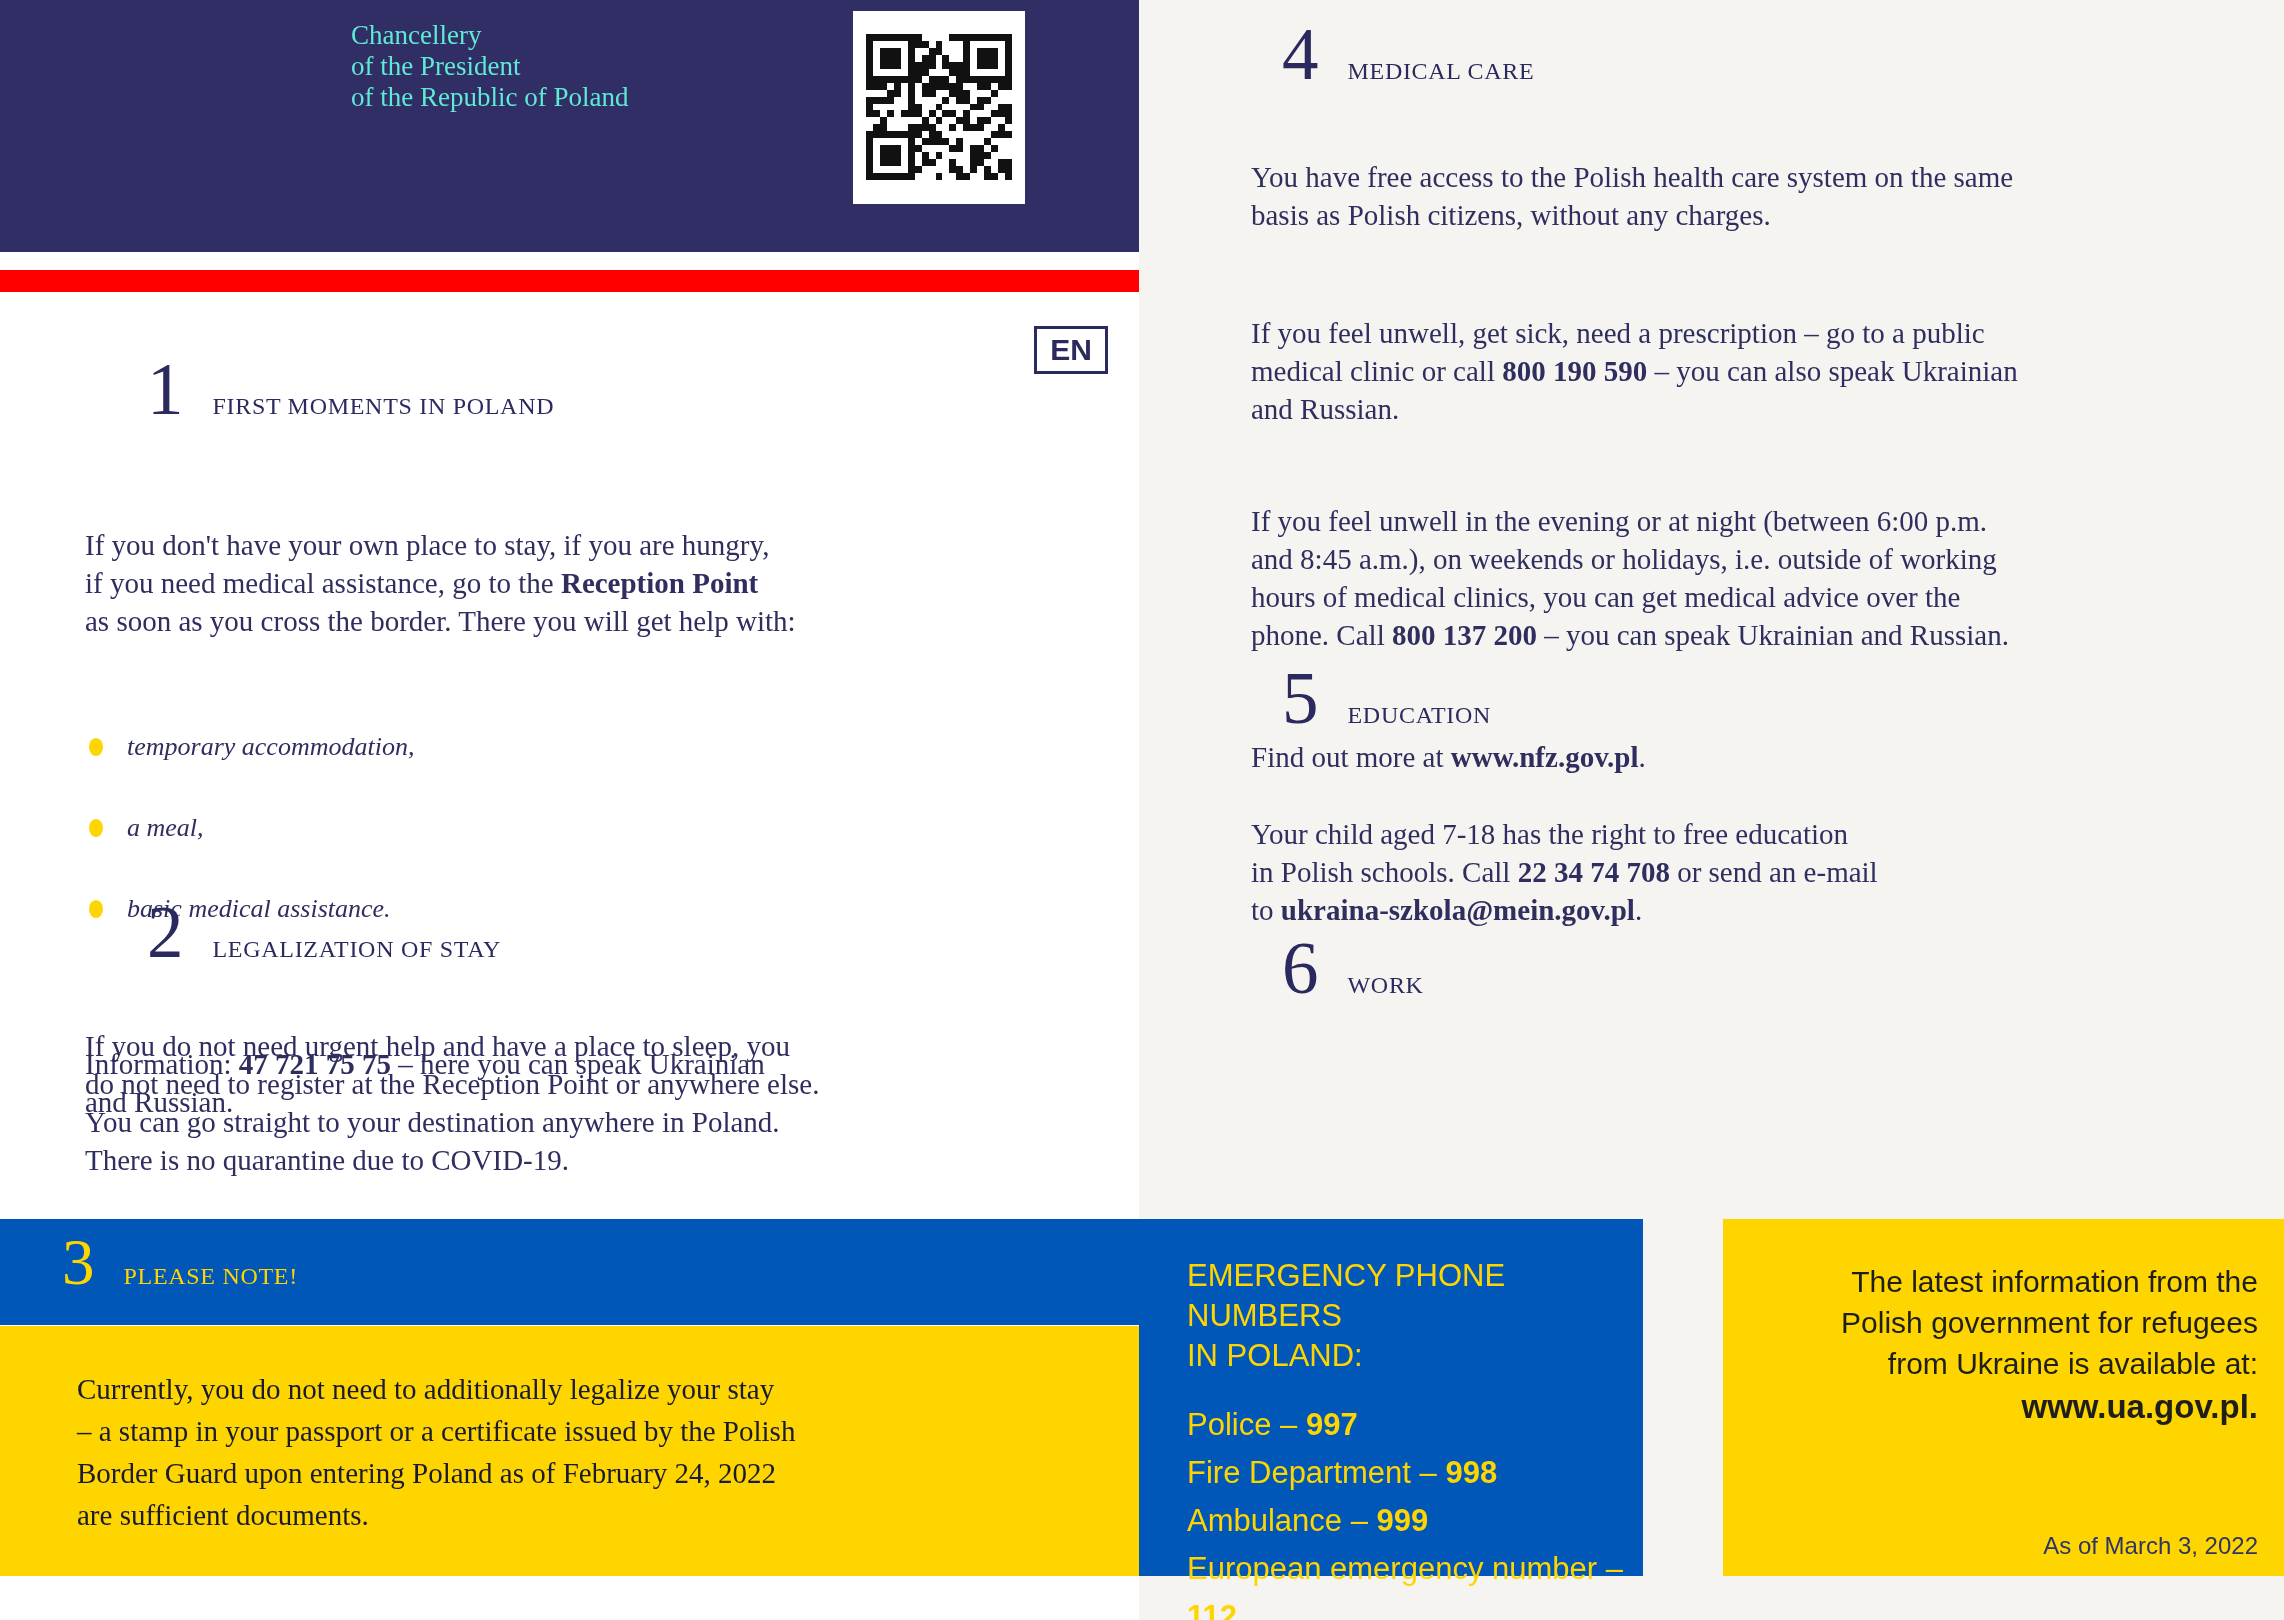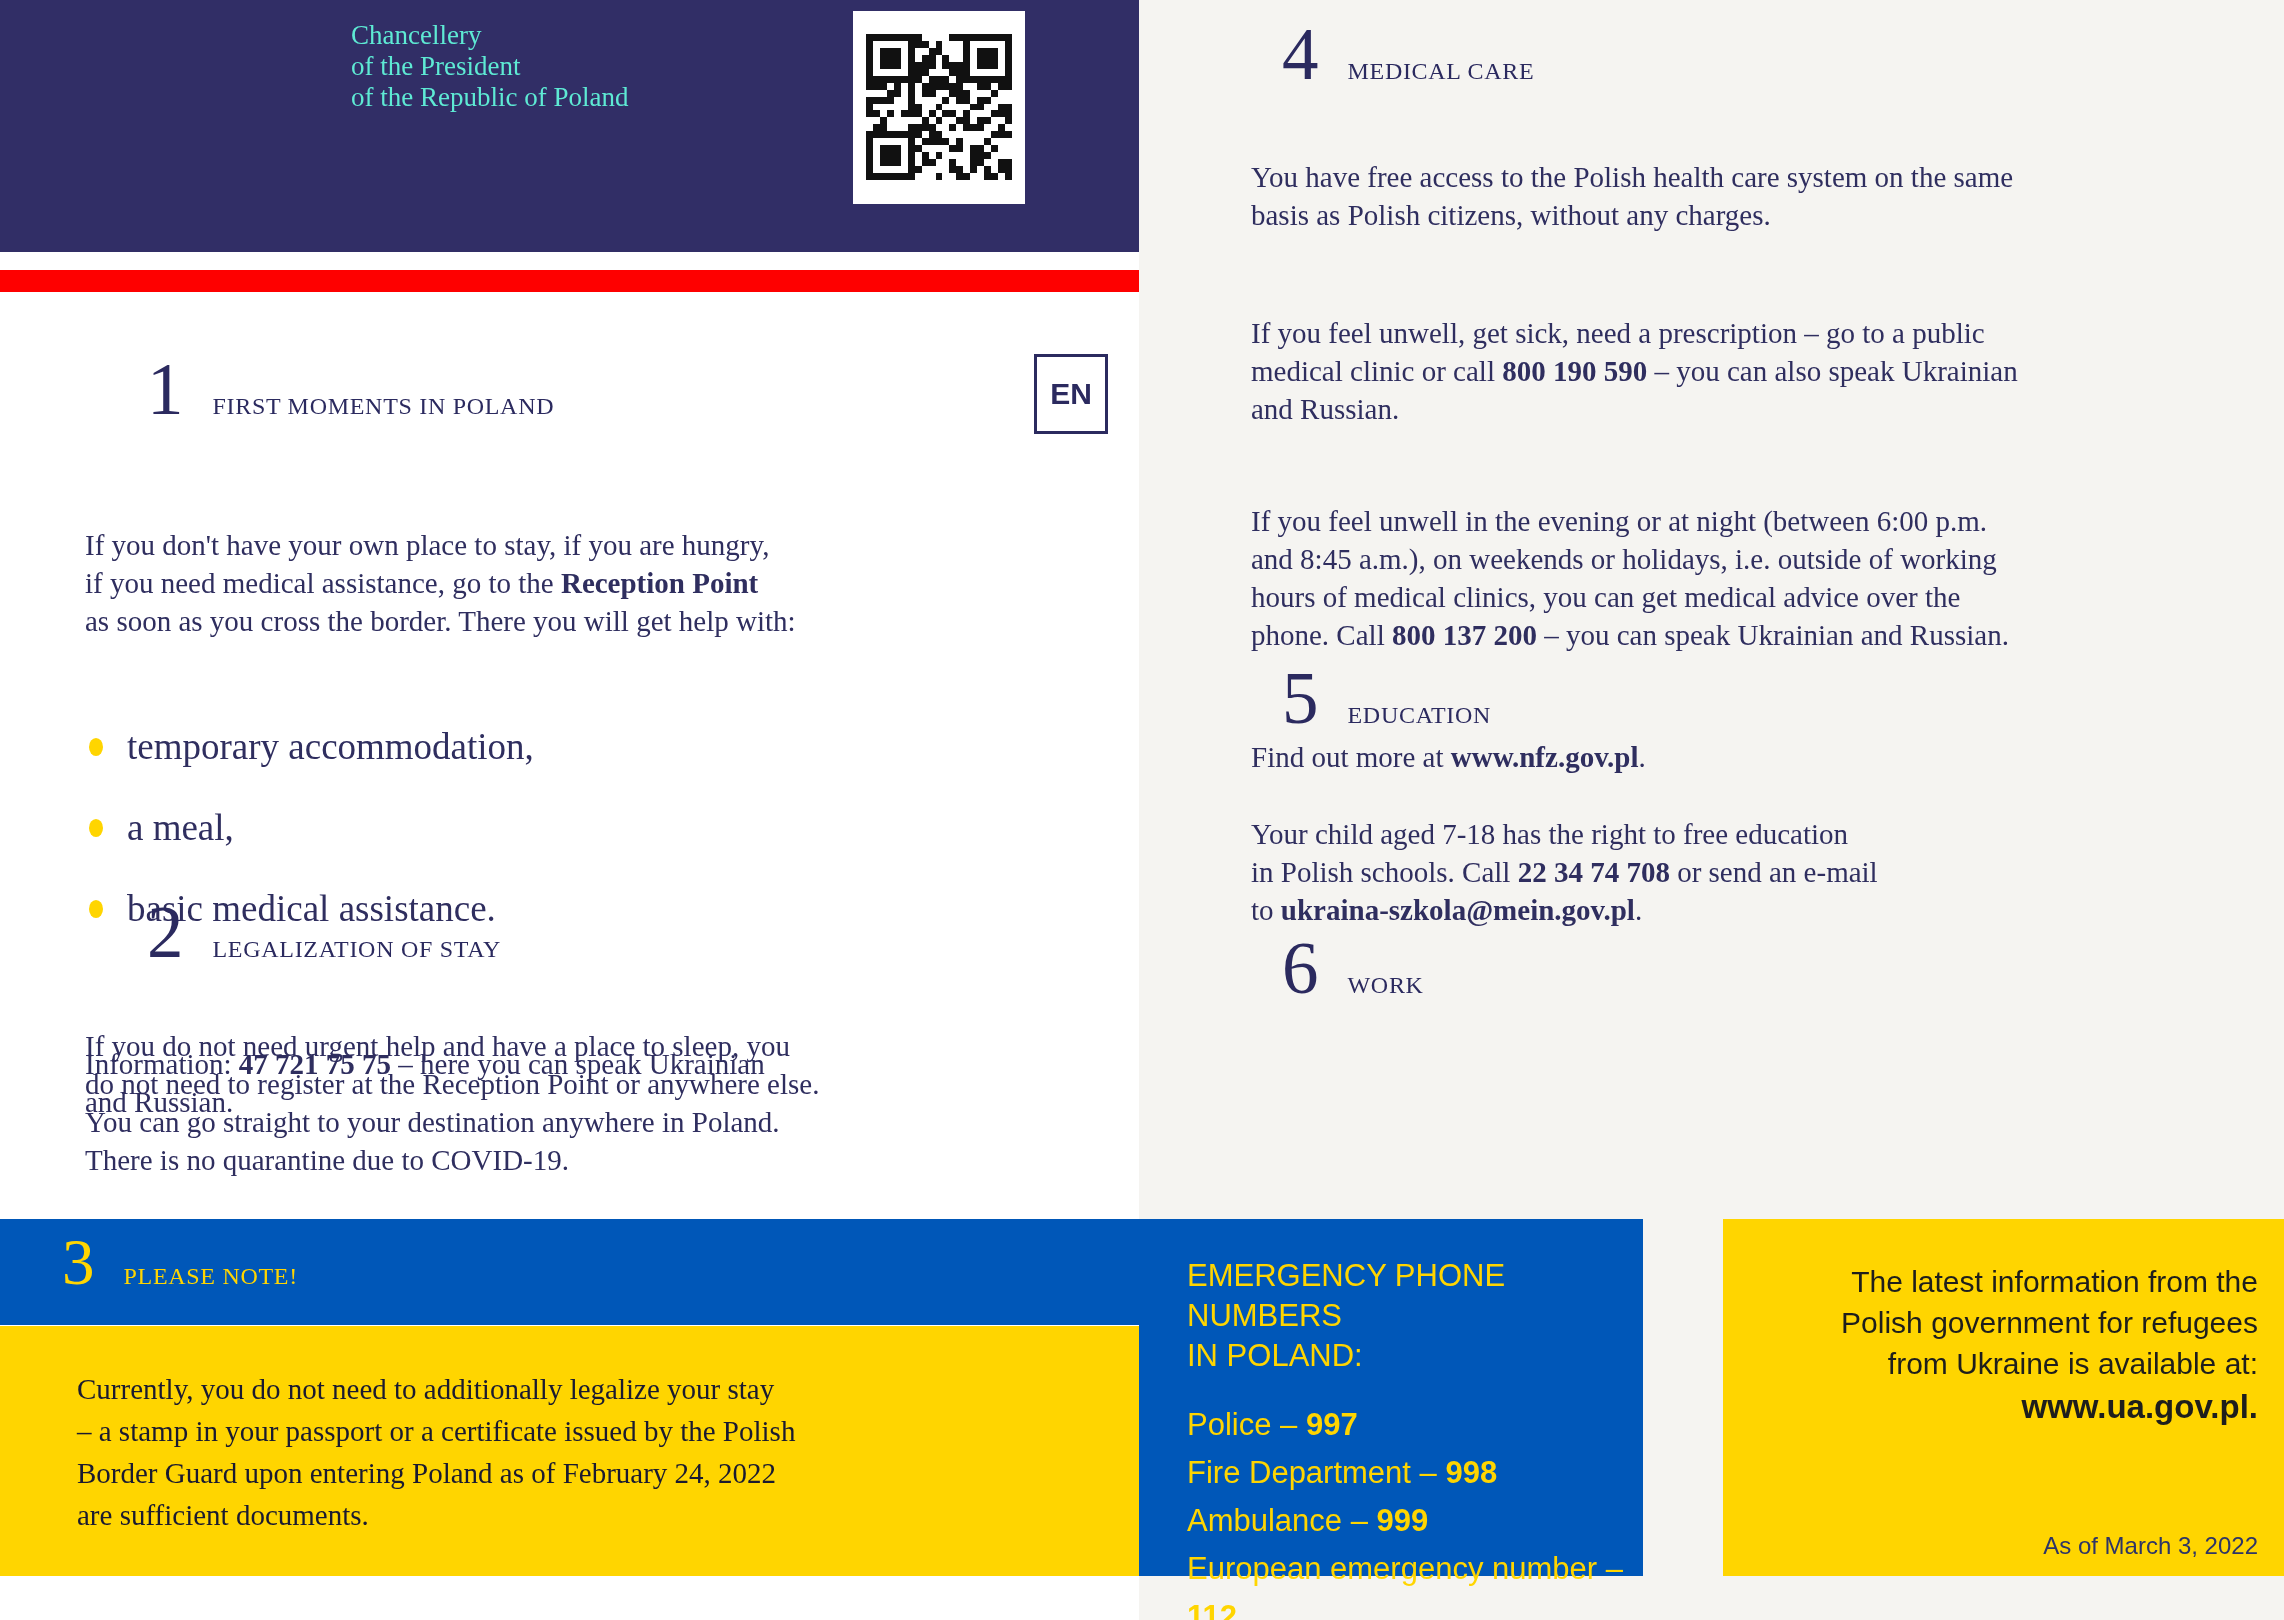--- a/index.html
+++ b/index.html
@@ -23,39 +23,39 @@
   .header{position:absolute;left:0;top:0;width:1139px;height:252px;background:var(--navy-bg);}
   .logo{position:absolute;left:82px;top:14.4px;font-size:93px;line-height:1;color:#fff;
         font-weight:400;letter-spacing:-1.3px;}
   .tagline{position:absolute;left:351px;top:19.6px;font-size:27px;line-height:31px;color:#5eead4;
         white-space:pre-line;}
   .qr{position:absolute;left:853px;top:10.5px;width:172px;height:193px;background:#fff;
       display:flex;align-items:center;justify-content:center;}
   .qr svg{width:146px;height:146px;}
   .red-stripe{position:absolute;left:0;top:270px;width:1139px;height:22px;background:var(--red);}
 
-  .en-badge{position:absolute;left:1034px;top:326px;width:74px;height:80px;background:#fff;
+  .en-badge{position:absolute;left:1034px;top:326px;width:74px;height:48px;background:#fff;
       border:3.3px solid var(--navy);box-sizing:border-box;display:flex;align-items:center;justify-content:center;
-      font-family:"Liberation Sans",sans-serif;font-weight:700;font-size:30px;color:var(--navy);margin-top:28px;}
+      font-family:"Liberation Sans",sans-serif;font-weight:700;font-size:30px;color:var(--navy);}
 
   
   .sec{position:absolute;}
   .sec-head{display:flex;align-items:baseline;gap:29px;}
   .num{font-size:73px;line-height:1;color:var(--navy);font-weight:400;}
   .sec-title{font-size:24px;font-weight:400;letter-spacing:0.7px;color:var(--navy);margin:0;}
   .body{font-size:29px;line-height:38px;color:var(--body-ink);white-space:pre-line;}
   .body b{font-weight:700;}
   p{margin:0;}
 
   #sec1{left:85px;top:353px;width:987px;}
   #sec1 .sec-head{padding-left:62px;}
   #sec1 .body{margin-top:62px;}
   .bullets{list-style:none;margin:11.8px 0 0 0;padding:0;}
-  .bullets li{position:relative;padding-left:42px;font-size:37px;line-height:38px;
-      color:var(--body-ink);margin-bottom:5.2px;}
+  .bullets li{position:relative;padding-left:42px;font-size:26px;line-height:38px;
+      color:var(--body-ink);margin-bottom:5.2px;font-style:italic;}
   .bullets li::before{content:"";position:absolute;left:3.9px;top:9.8px;width:14.4px;height:18.3px;
       border-radius:50%;background:var(--yellow);}
   .info{margin-top:36px;}
 
   #sec2{left:85px;top:896px;width:1000px;}
   #sec2 .sec-head{padding-left:62px;}
   #sec2 .body{margin-top:19.6px;}
 
   
   .note-band{position:absolute;left:0;top:1219px;width:1139px;height:106px;background:var(--blue);}

